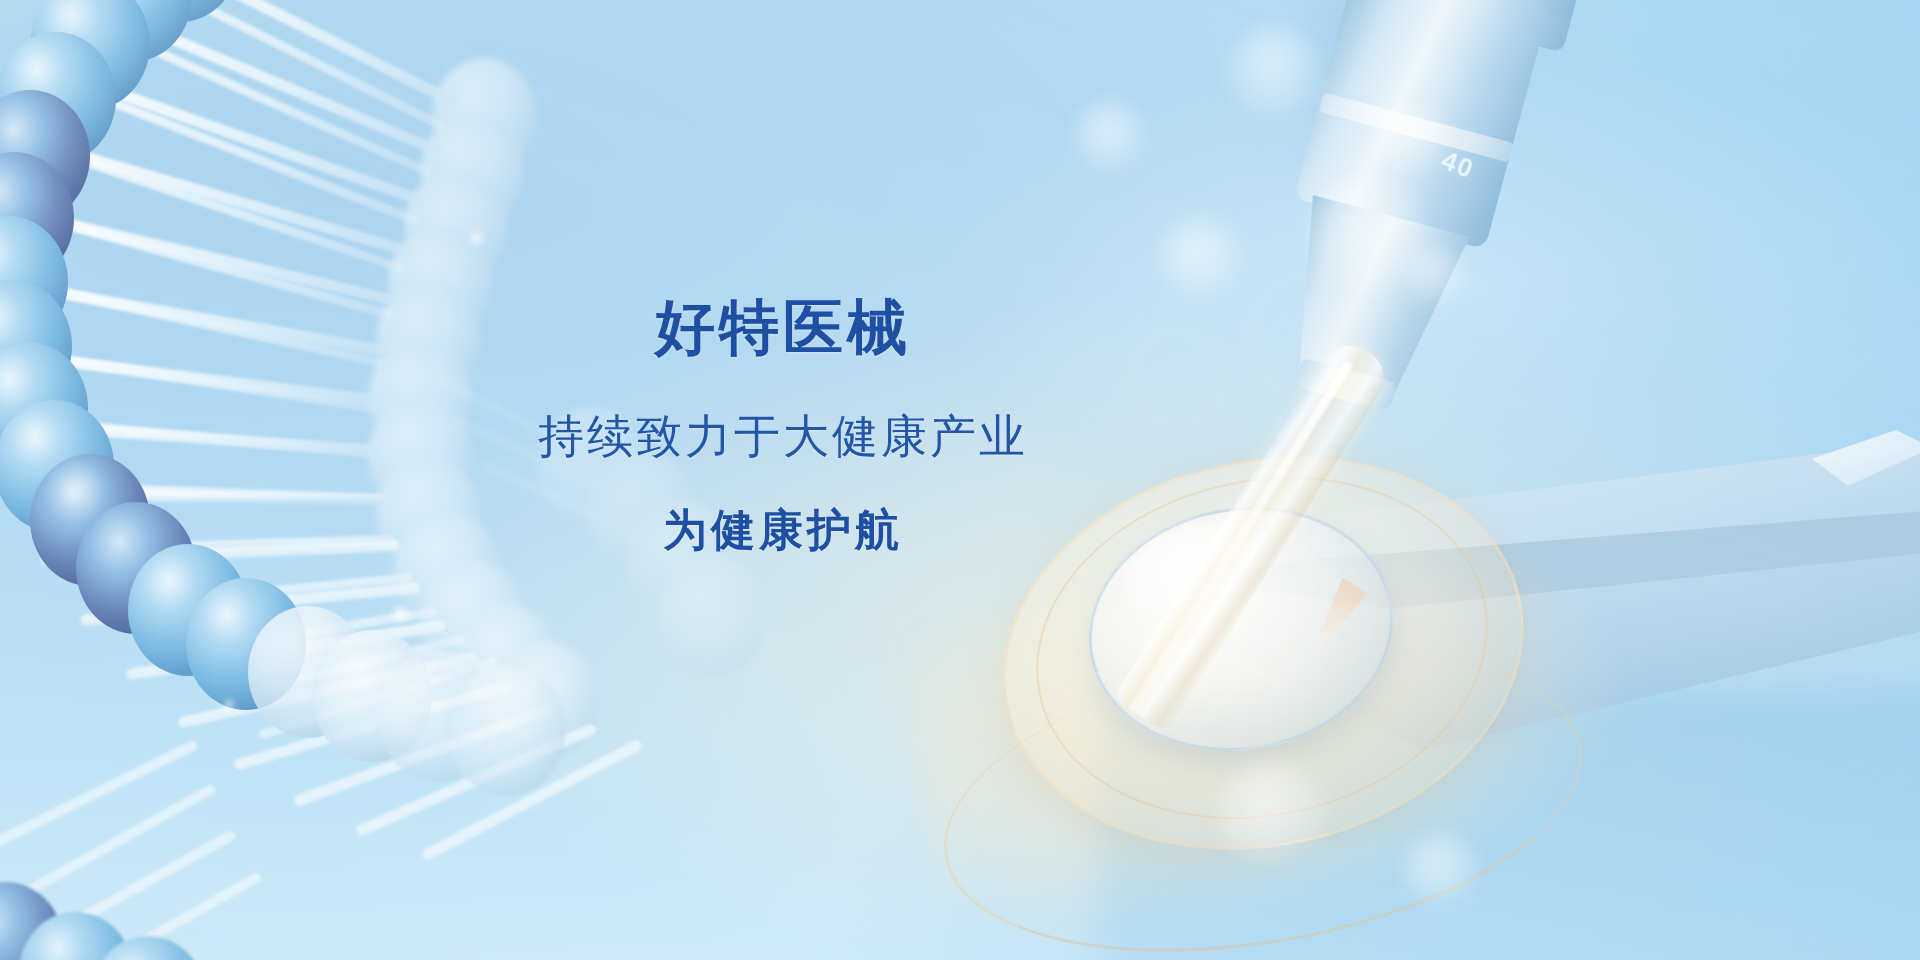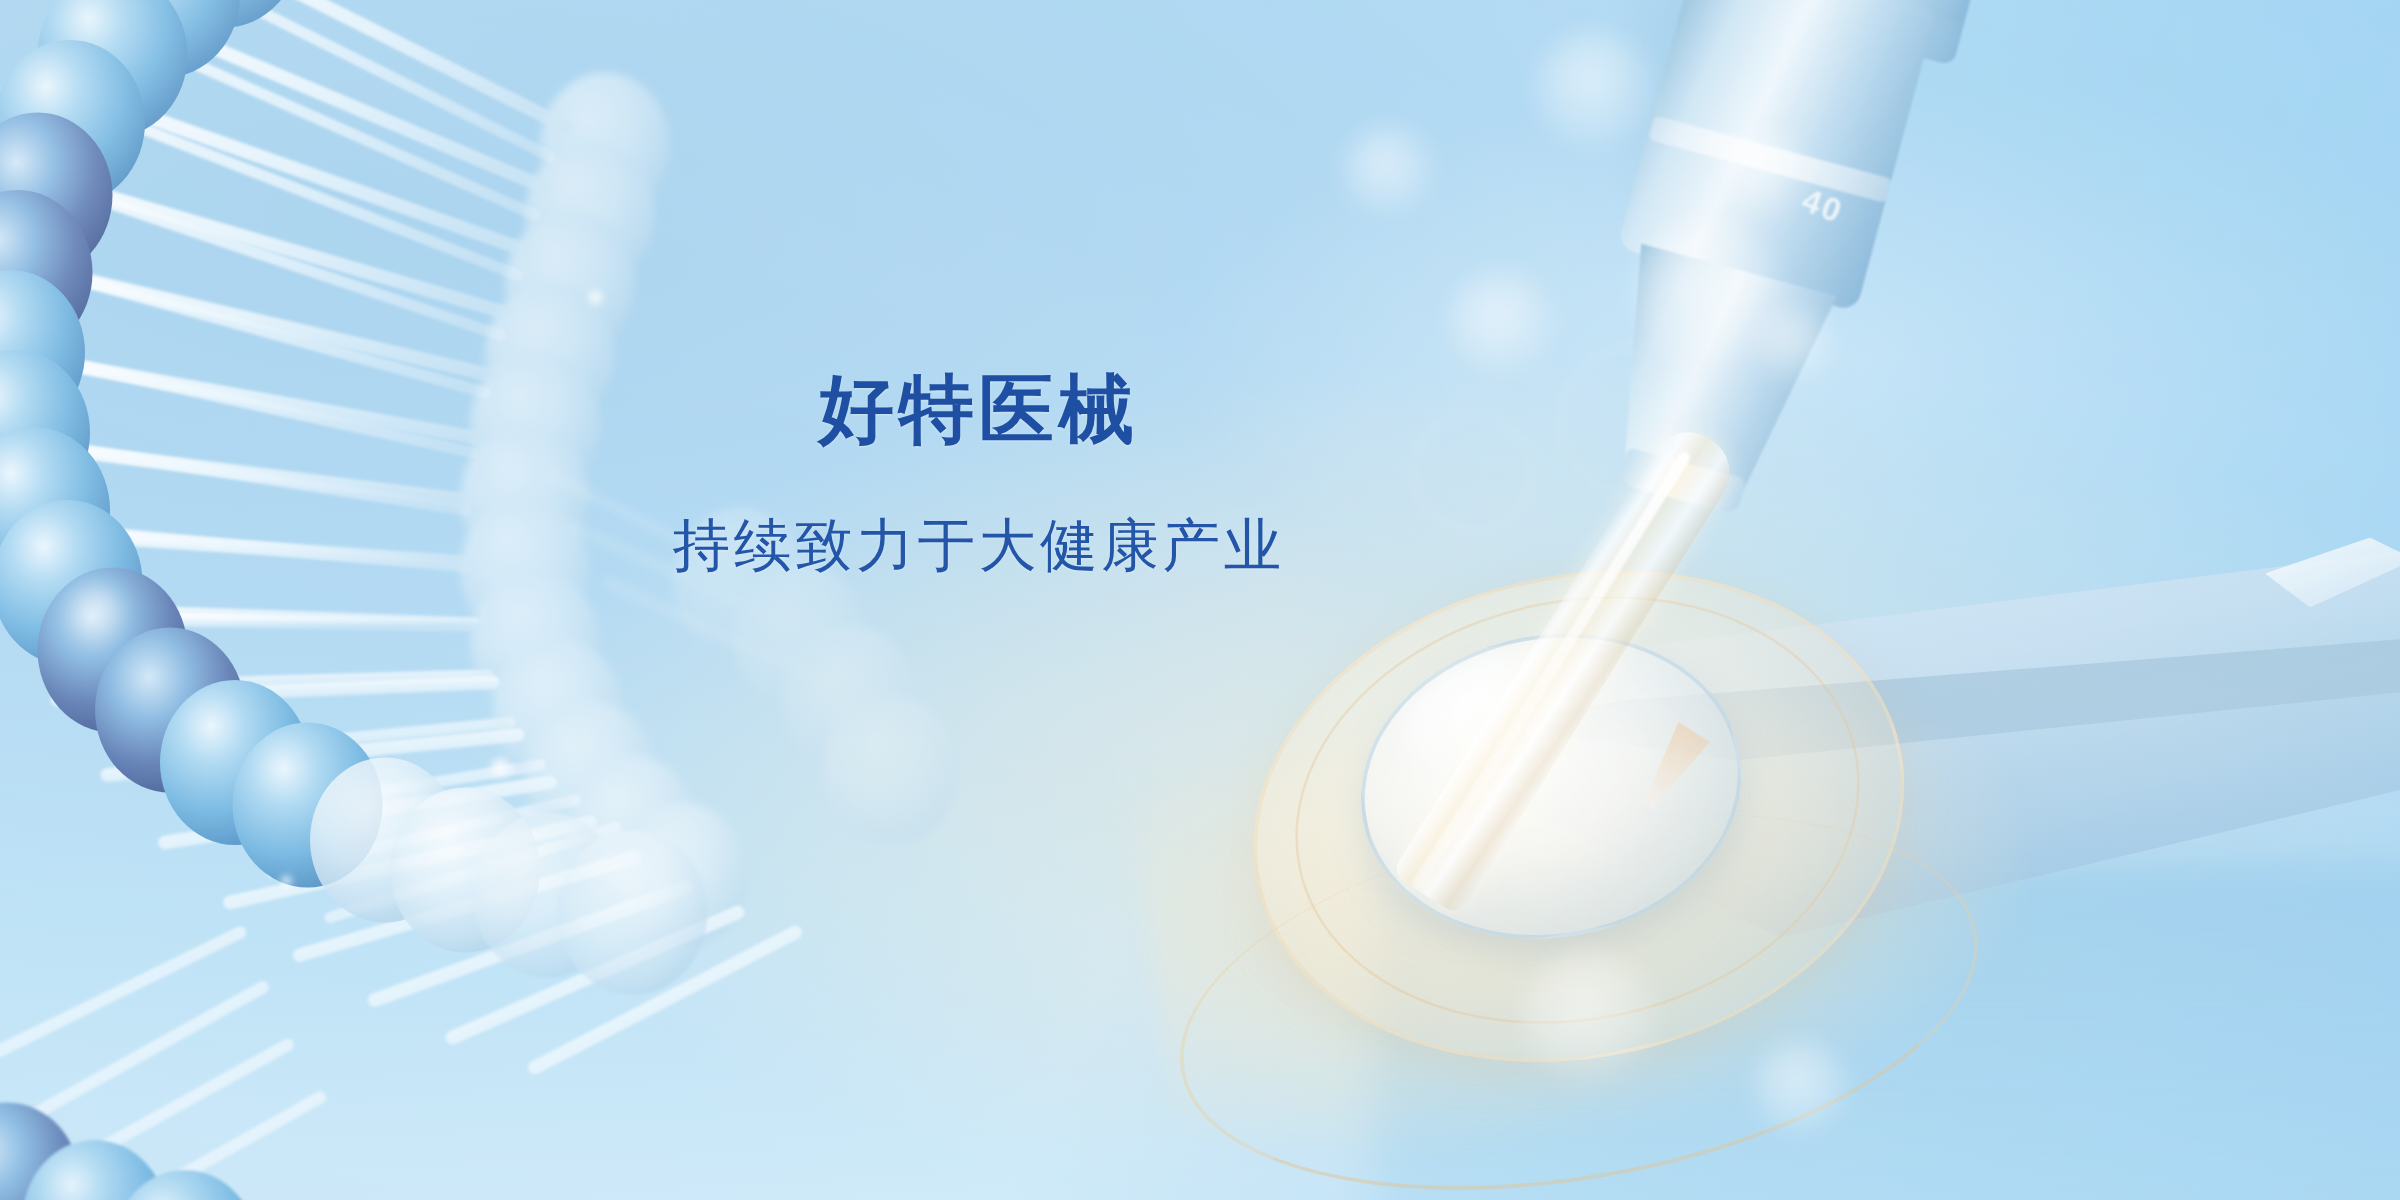--- a/index.html
+++ b/index.html
@@ -534,15 +534,16 @@
     <div class="bokeh soft" style="left:1402px; top:832px; width:78px;  height:78px;"></div>
     <div class="bokeh soft" style="left:60px;  top:470px; width:40px;  height:40px;"></div>
   </div>
 
   <div class="layer bg-haze"></div>
   <div class="layer bg-vignette"></div>
 
   <div id="text-block">
     <h1 id="brand-title">好特医械</h1>
     <p id="brand-subtitle">持续致力于大健康产业</p>
+    <p id="brand-tagline">为健康护航</p>
   </div>
 
 </div>
 
 </body></html>

